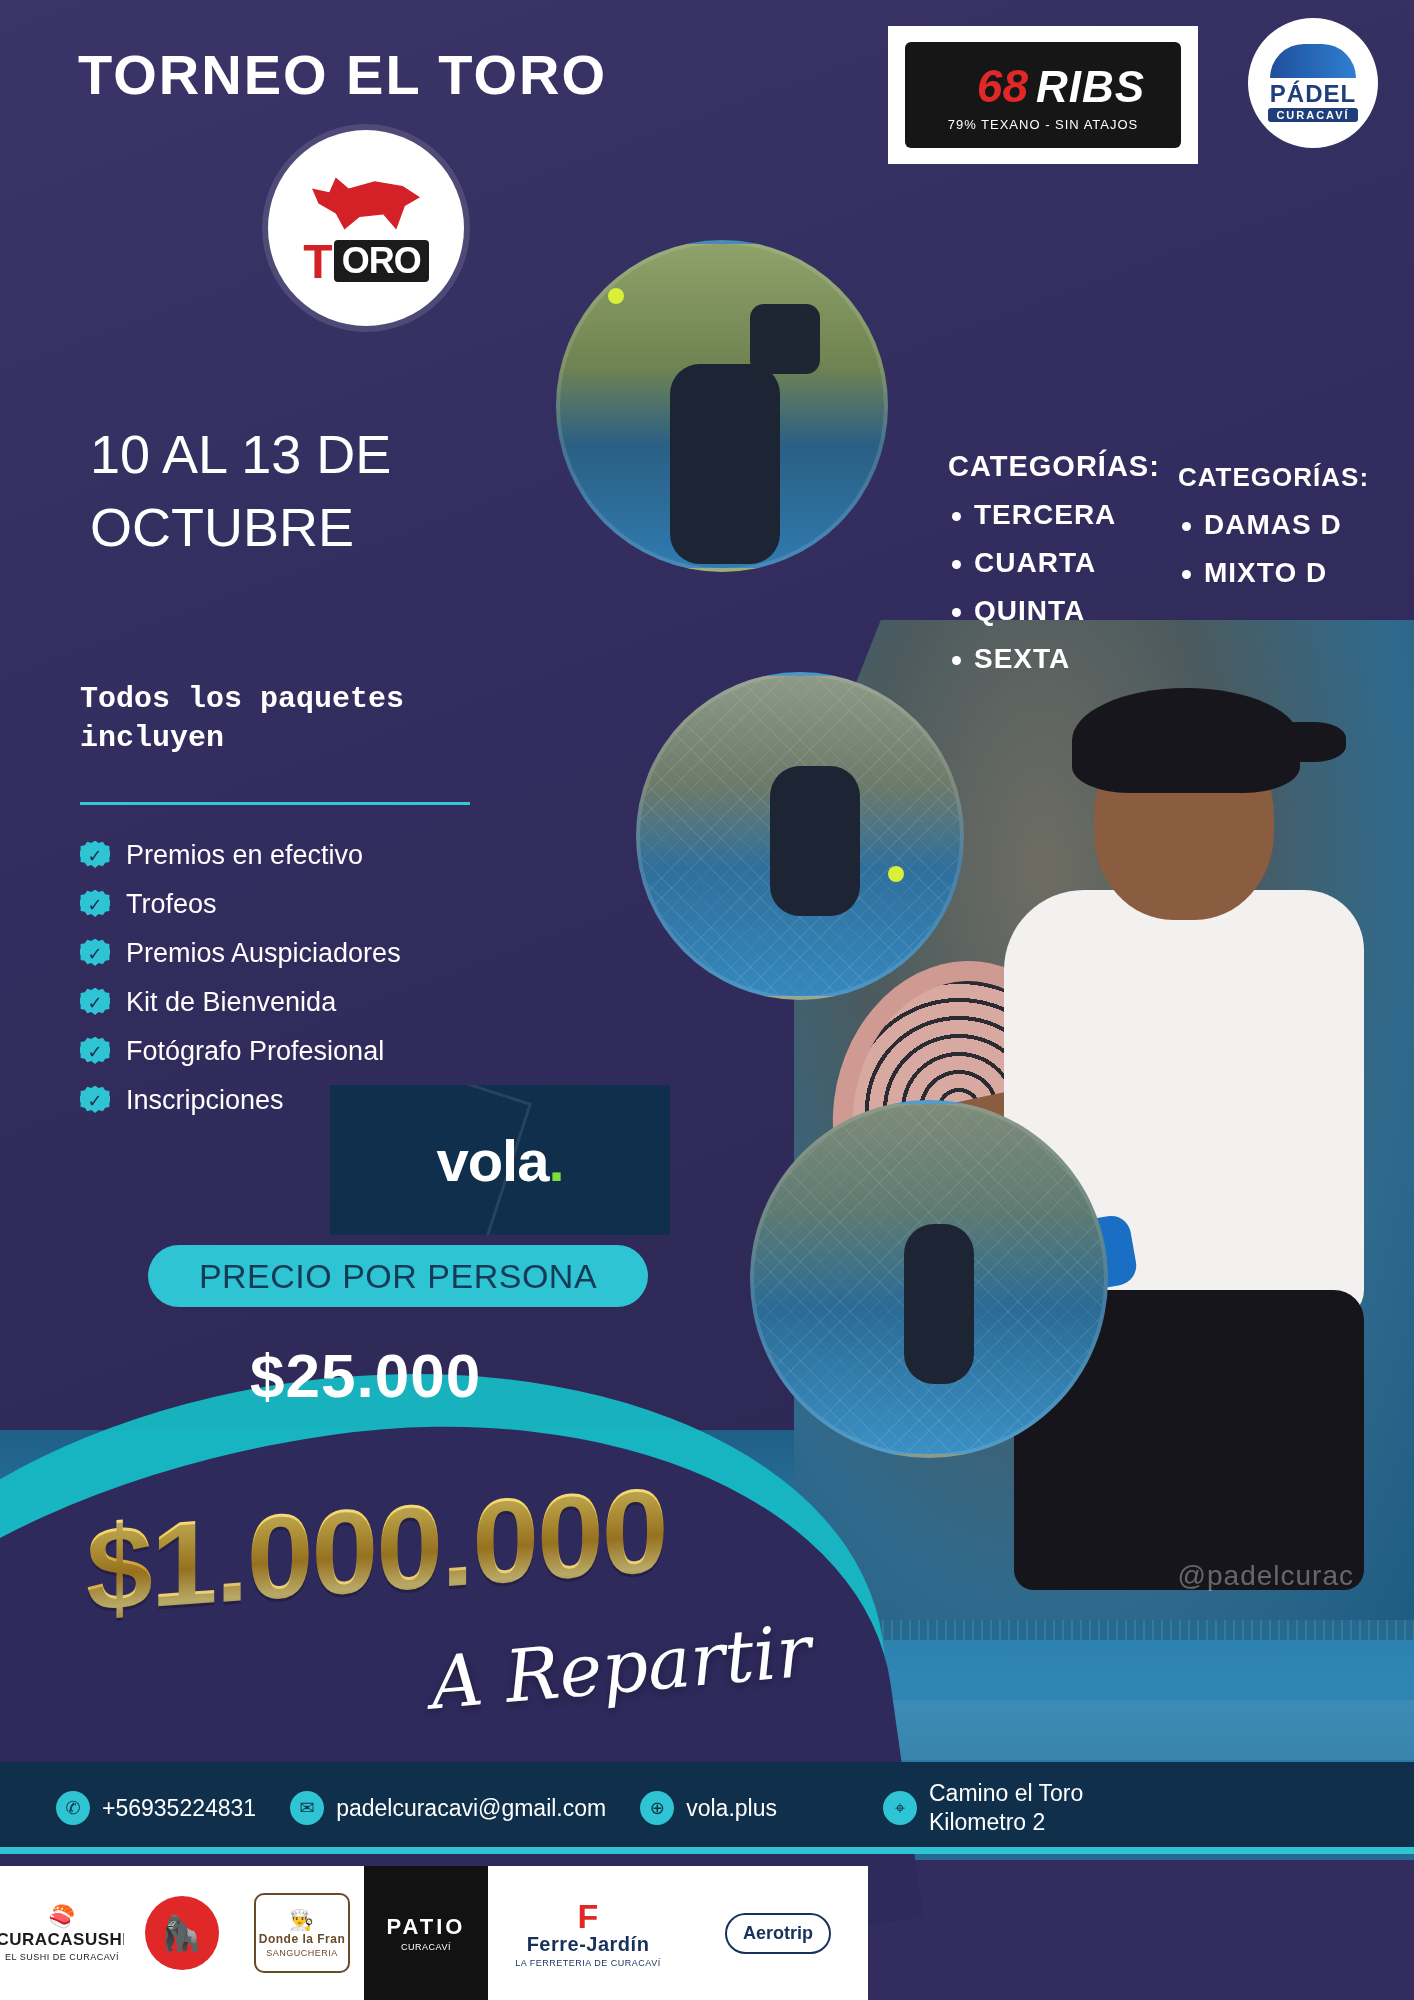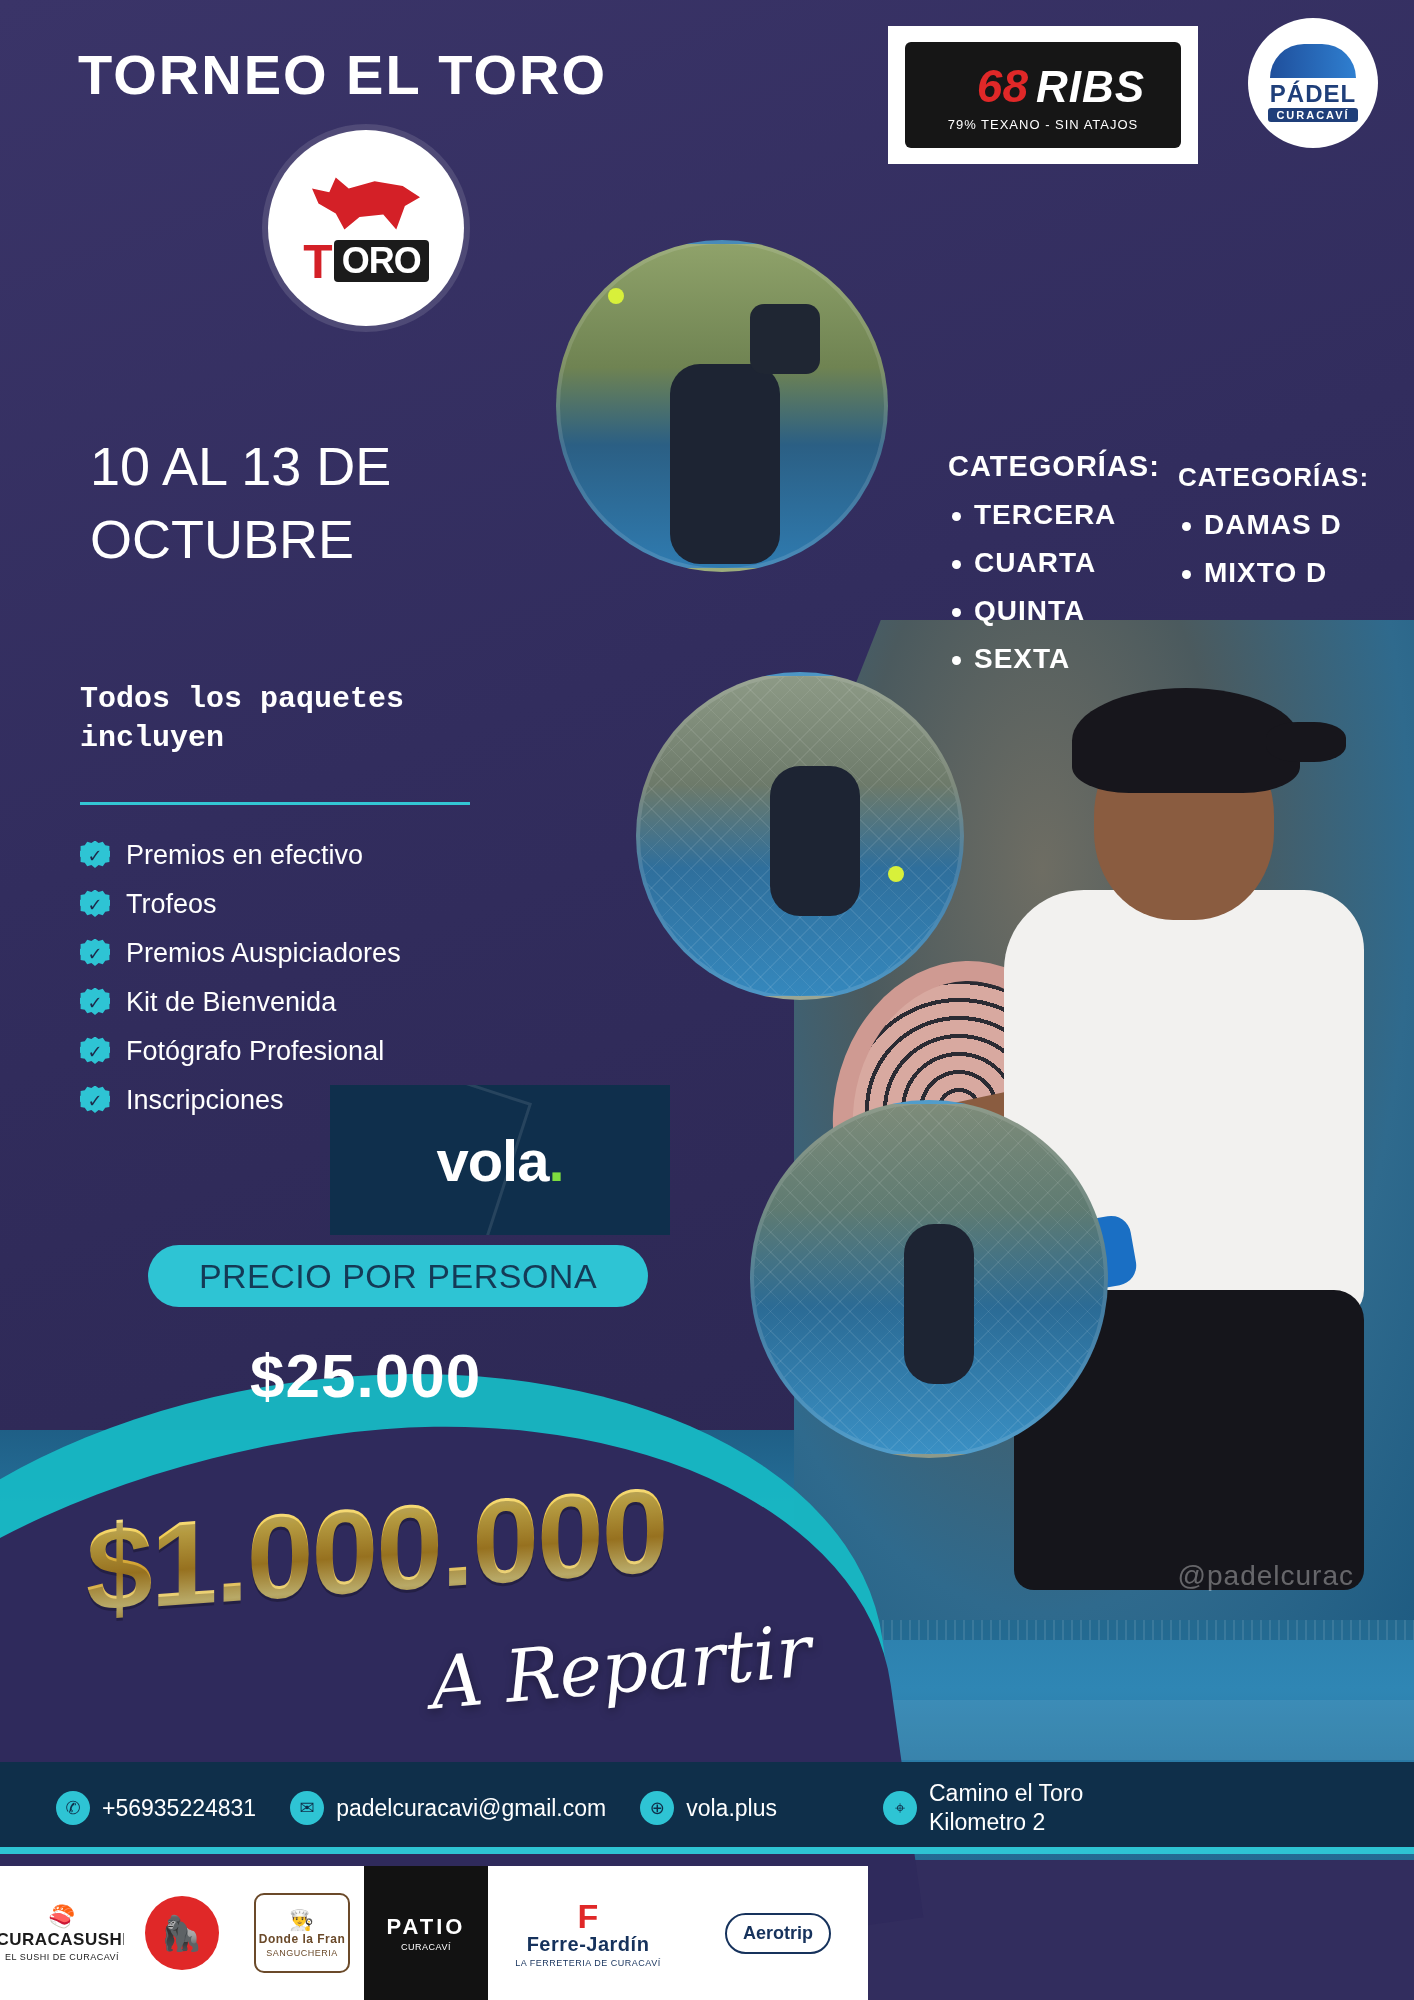--- a/index.html
+++ b/index.html
@@ -283,21 +283,21 @@
     color: #ffffff;
     background: #1f3f7a;
     padding: 1px 8px;
     border-radius: 3px;
     letter-spacing: 2px;
   }
 
   
   .dates {
     position: absolute;
-    left: 90px; top: 430px;
+    left: 90px; top: 418px;
     width: 440px;
     font-size: 54px;
     color: #ffffff;
     line-height: 1.35;
     font-weight: 400;
   }
 
   
   .includes-head {
     position: absolute;

